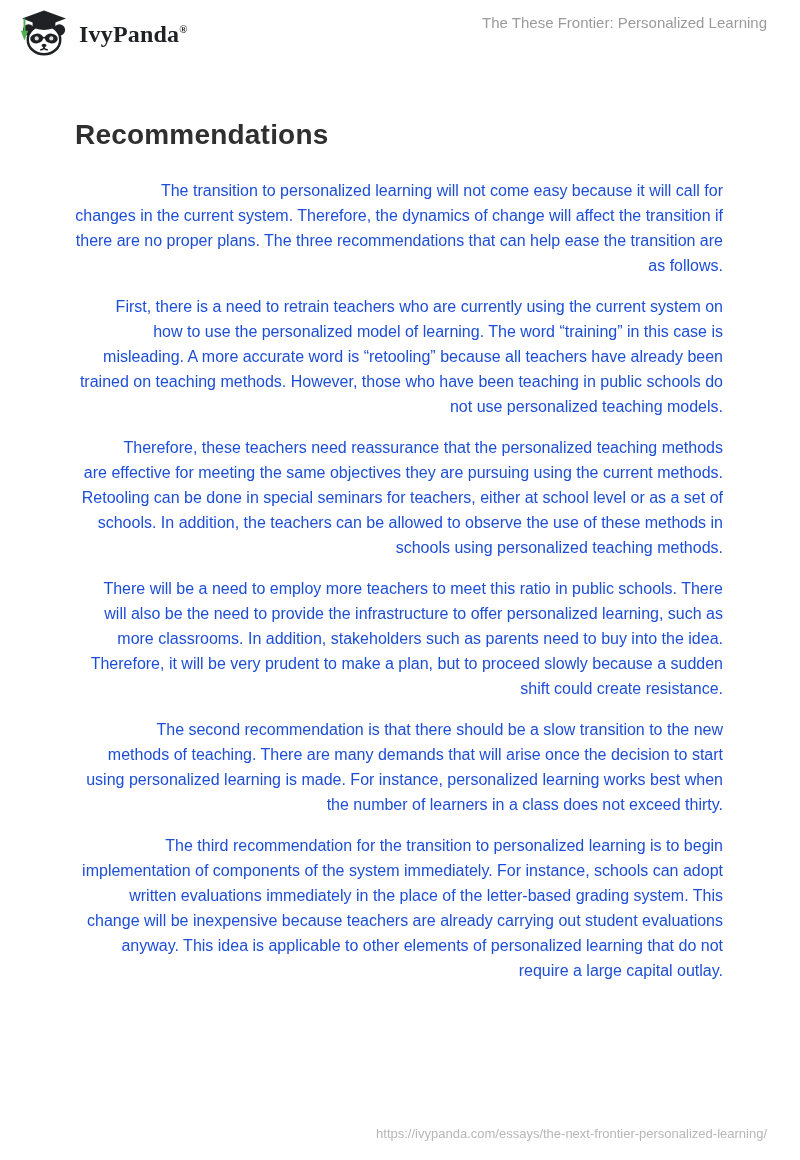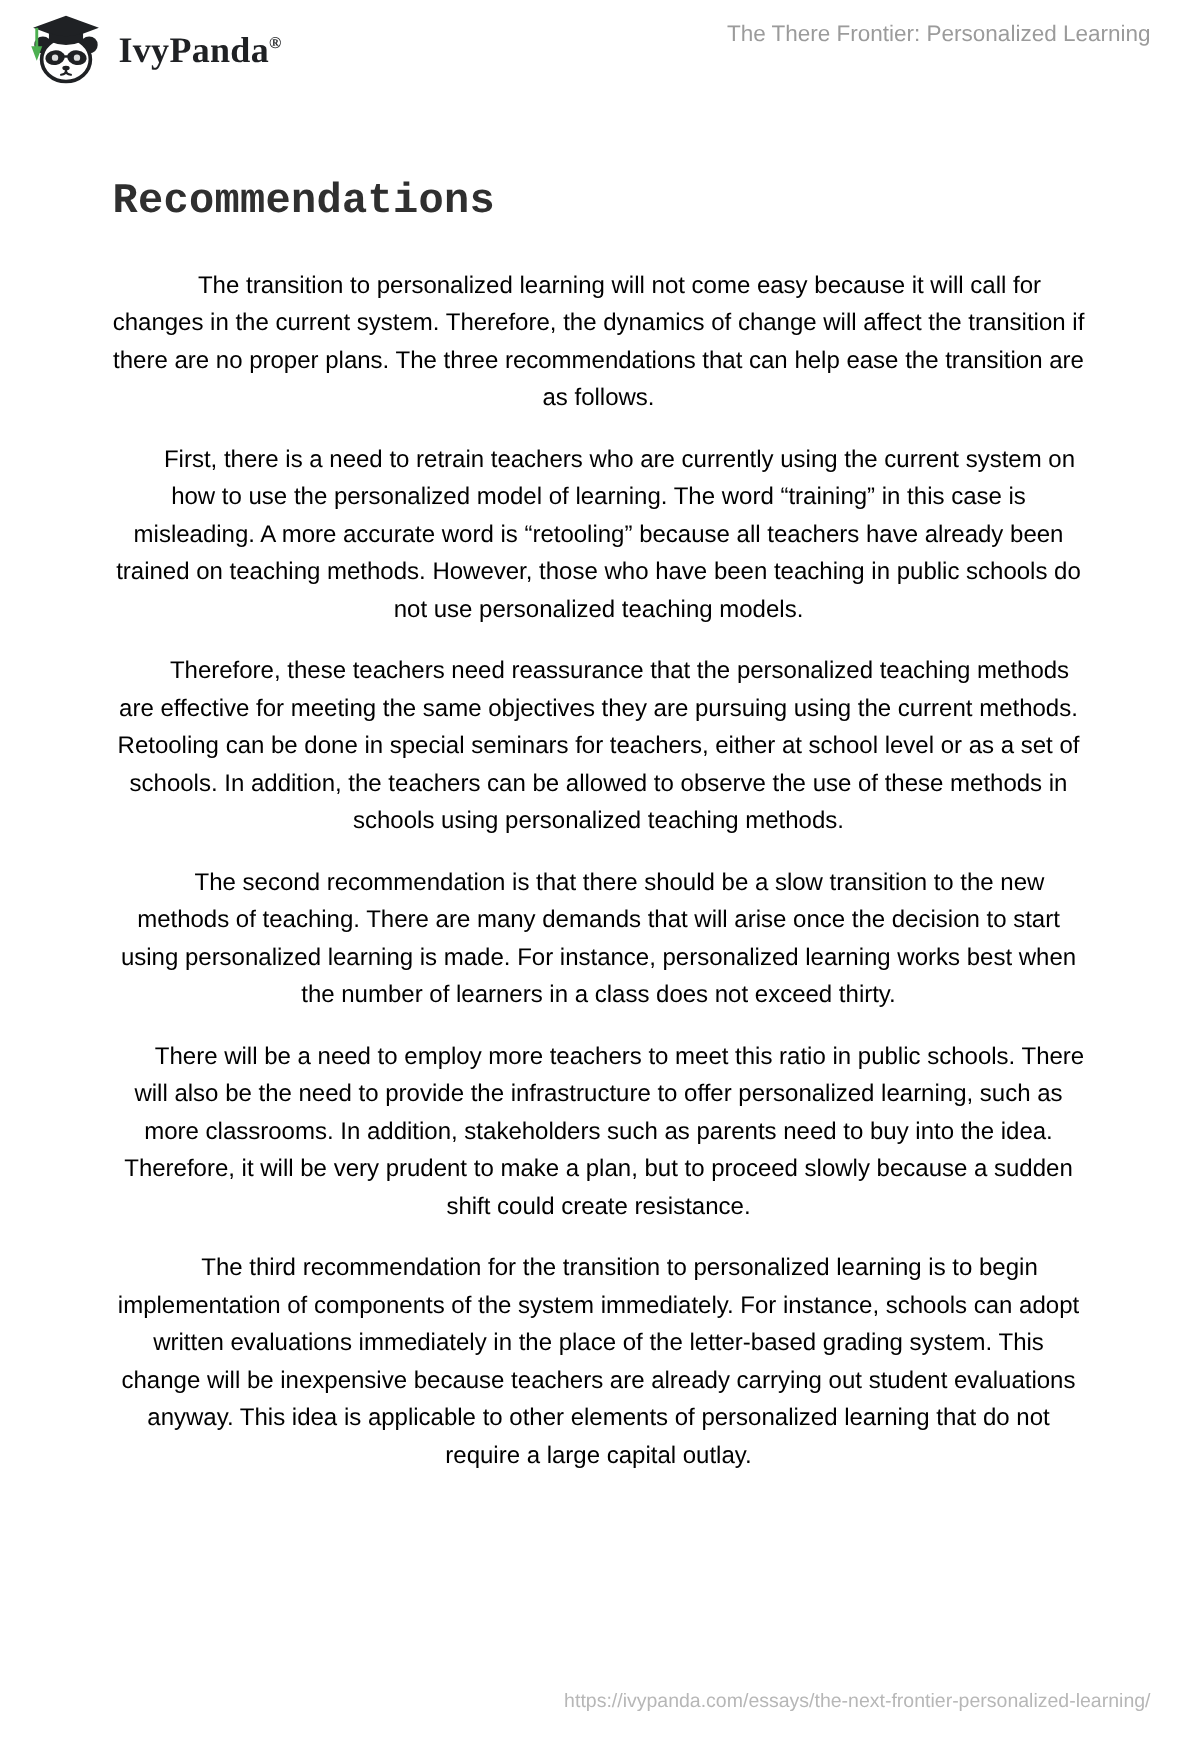--- a/index.html
+++ b/index.html
@@ -56,29 +56,28 @@
     left: 75px;
     width: 648px;
   }
   .content h1 {
     margin: 48px 0 26px 0;
     font-size: 28px;
     line-height: 1.2;
     font-weight: 700;
     color: #2f2f2f;
     letter-spacing: 0.2px;
-    font-family: Liberation Mono, monospace;
   }
   .content p {
     margin: 0 0 16px 0;
     font-size: 16px;
     line-height: 25px;
-    color: #000000;
+    color: #1d4ed8;
     text-indent: 28px;
-    text-align: center;
+    text-align: right;
   }
 
   
   .page-footer {
     position: absolute;
     right: 33px;
     top: 1126px;
     font-size: 13px;
     color: #b7b7b7;
     margin-left: 13px;
@@ -106,28 +105,28 @@
       <ellipse cx="41" cy="37.5" rx="8" ry="6" fill="#1f2124" transform="rotate(8 41 37.5)"></ellipse>
       <line x1="28" y1="36.5" x2="36" y2="36.5" stroke="#1f2124" stroke-width="2"></line>
       <circle cx="23" cy="37.5" r="2.6" fill="#ffffff" opacity="0.85"></circle>
       <circle cx="41" cy="37.5" r="2.6" fill="#ffffff" opacity="0.85"></circle>
 
       <ellipse cx="32" cy="46" rx="3" ry="2" fill="#1f2124"></ellipse>
       <path d="M 32,48 Q 32,51 28,51.5 M 32,48 Q 32,51 36,51.5" fill="none" stroke="#1f2124" stroke-width="1.8" stroke-linecap="round"></path>
     </svg>
     <span class="brand-text"><span>IvyPanda</span><sup>®</sup></span>
   </div>
-  <div class="doc-title">The There Frontier: Personalized Learning</div>
+  <div class="doc-title">The These Frontier: Personalized Learning</div>
 </header>
 
 <main class="content">
   <h1>Recommendations</h1>
   <p>The transition to personalized learning will not come easy because it will call for changes in the current system. Therefore, the dynamics of change will affect the transition if there are no proper plans. The three recommendations that can help ease the transition are as follows.</p>
   <p>First, there is a need to retrain teachers who are currently using the current system on how to use the personalized model of learning. The word “training” in this case is misleading. A more accurate word is “retooling” because all teachers have already been trained on teaching methods. However, those who have been teaching in public schools do not use personalized teaching models.</p>
   <p>Therefore, these teachers need reassurance that the personalized teaching methods are effective for meeting the same objectives they are pursuing using the current methods. Retooling can be done in special seminars for teachers, either at school level or as a set of schools. In addition, the teachers can be allowed to observe the use of these methods in schools using personalized teaching methods.</p>
+  <p>There will be a need to employ more teachers to meet this ratio in public schools. There will also be the need to provide the infrastructure to offer personalized learning, such as more classrooms. In addition, stakeholders such as parents need to buy into the idea. Therefore, it will be very prudent to make a plan, but to proceed slowly because a sudden shift could create resistance.</p>
   <p>The second recommendation is that there should be a slow transition to the new methods of teaching. There are many demands that will arise once the decision to start using personalized learning is made. For instance, personalized learning works best when the number of learners in a class does not exceed thirty.</p>
-  <p>There will be a need to employ more teachers to meet this ratio in public schools. There will also be the need to provide the infrastructure to offer personalized learning, such as more classrooms. In addition, stakeholders such as parents need to buy into the idea. Therefore, it will be very prudent to make a plan, but to proceed slowly because a sudden shift could create resistance.</p>
   <p>The third recommendation for the transition to personalized learning is to begin implementation of components of the system immediately. For instance, schools can adopt written evaluations immediately in the place of the letter-based grading system. This change will be inexpensive because teachers are already carrying out student evaluations anyway. This idea is applicable to other elements of personalized learning that do not require a large capital outlay.</p>
 </main>
 
 <footer class="page-footer">
   <span>https://ivypanda.com/essays/the-next-frontier-personalized-learning/</span>
 </footer>
 
 </body></html>

